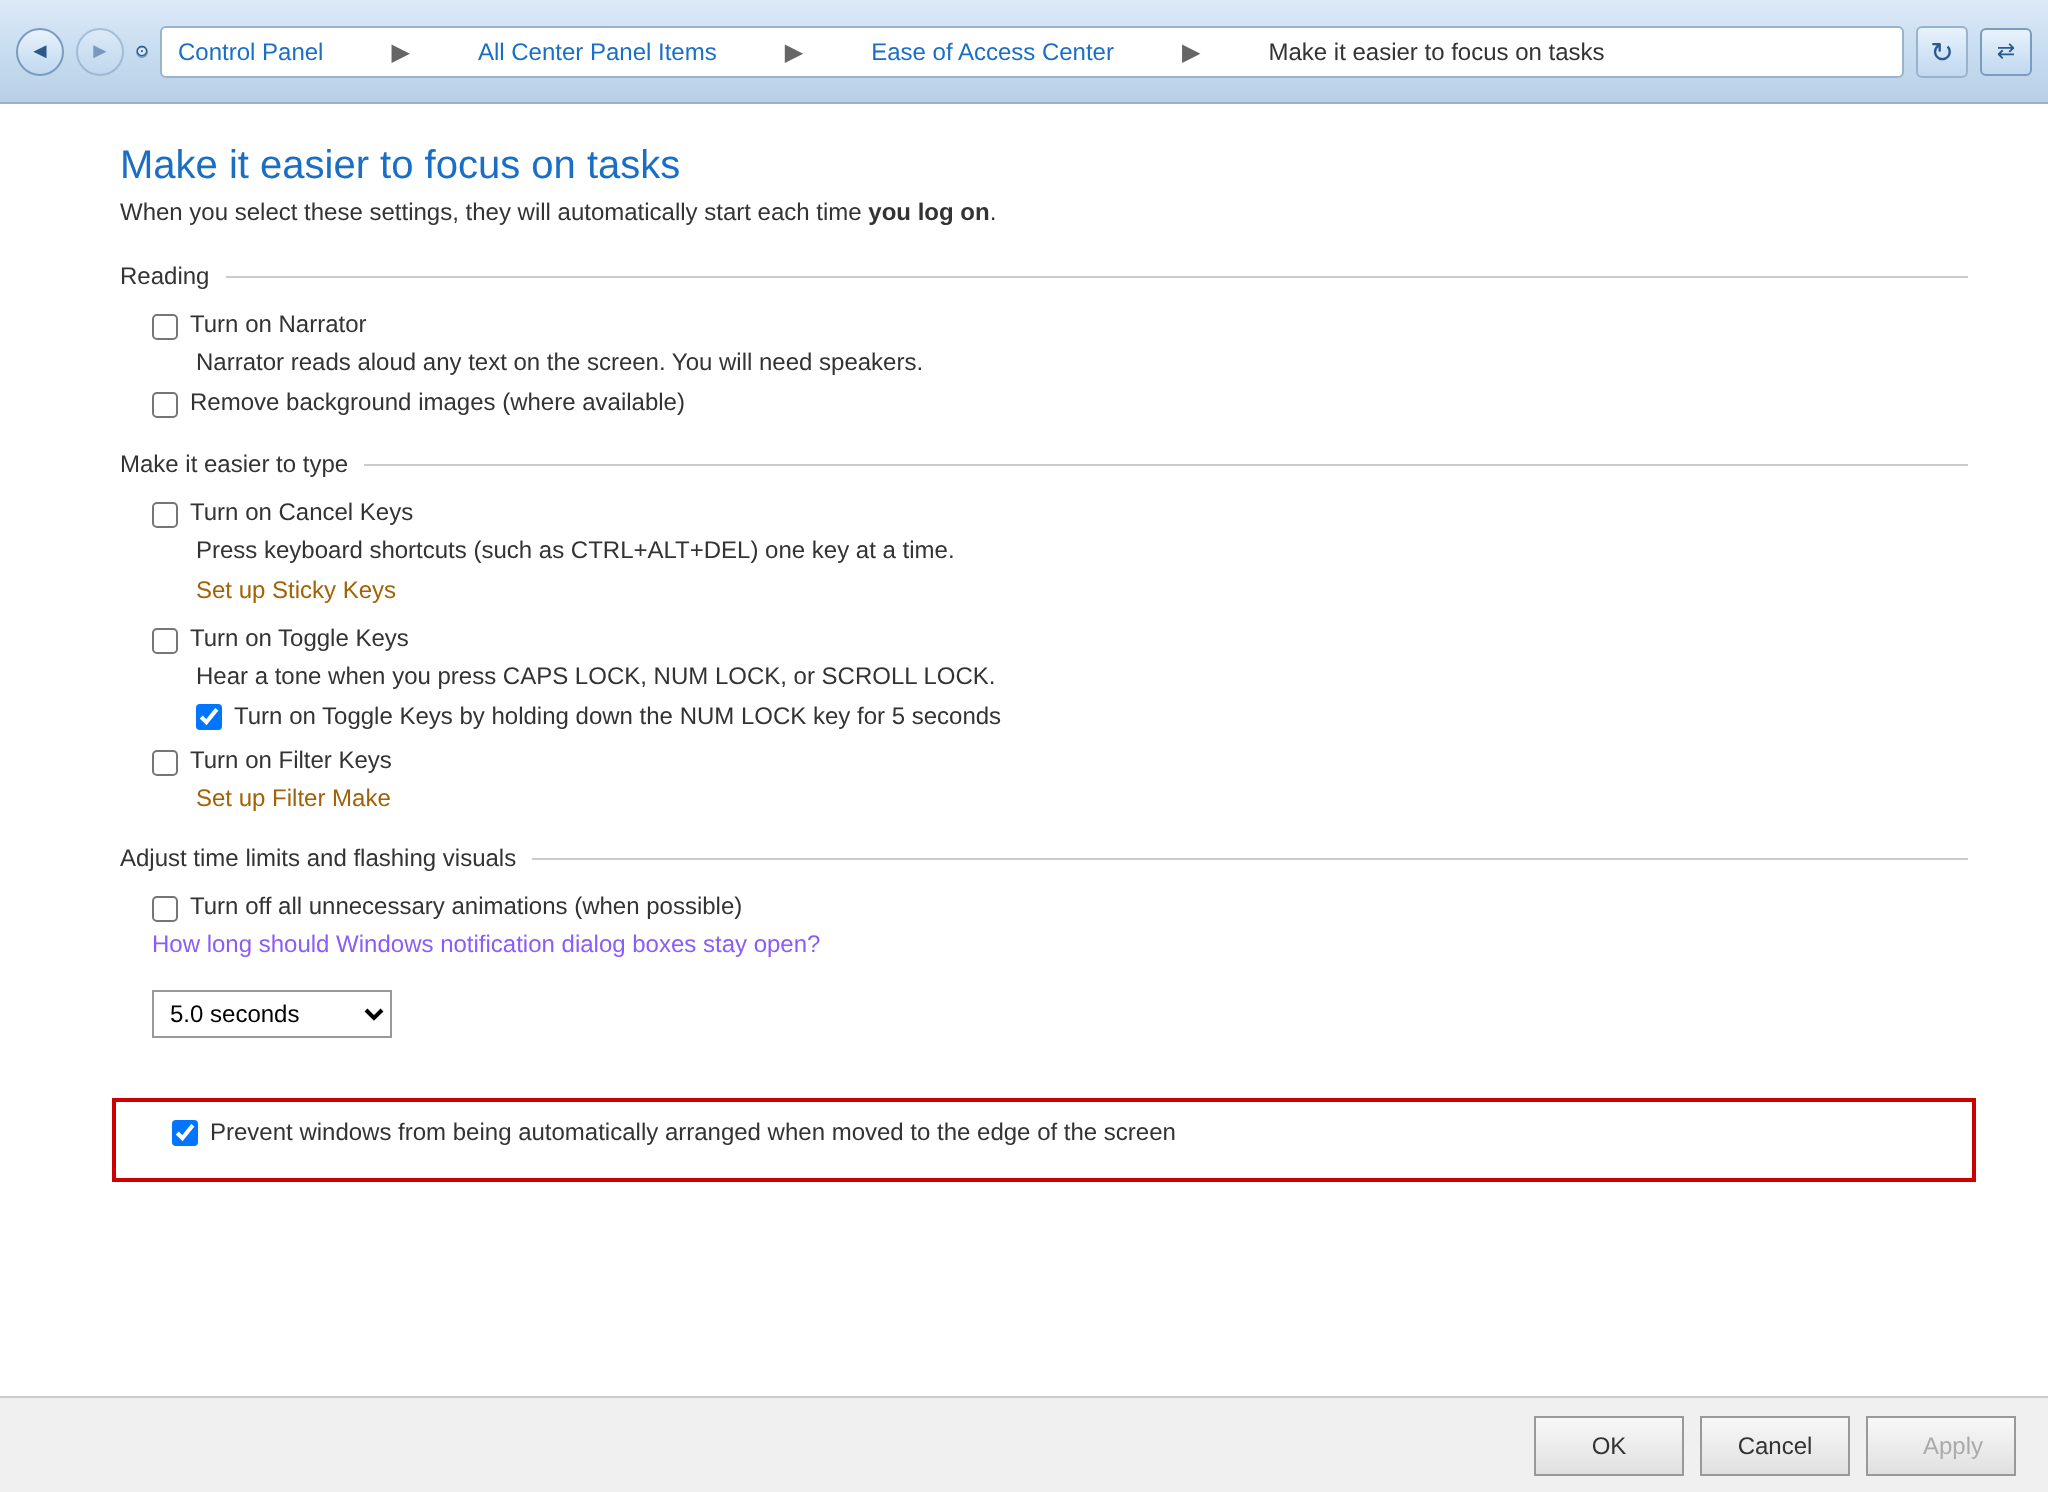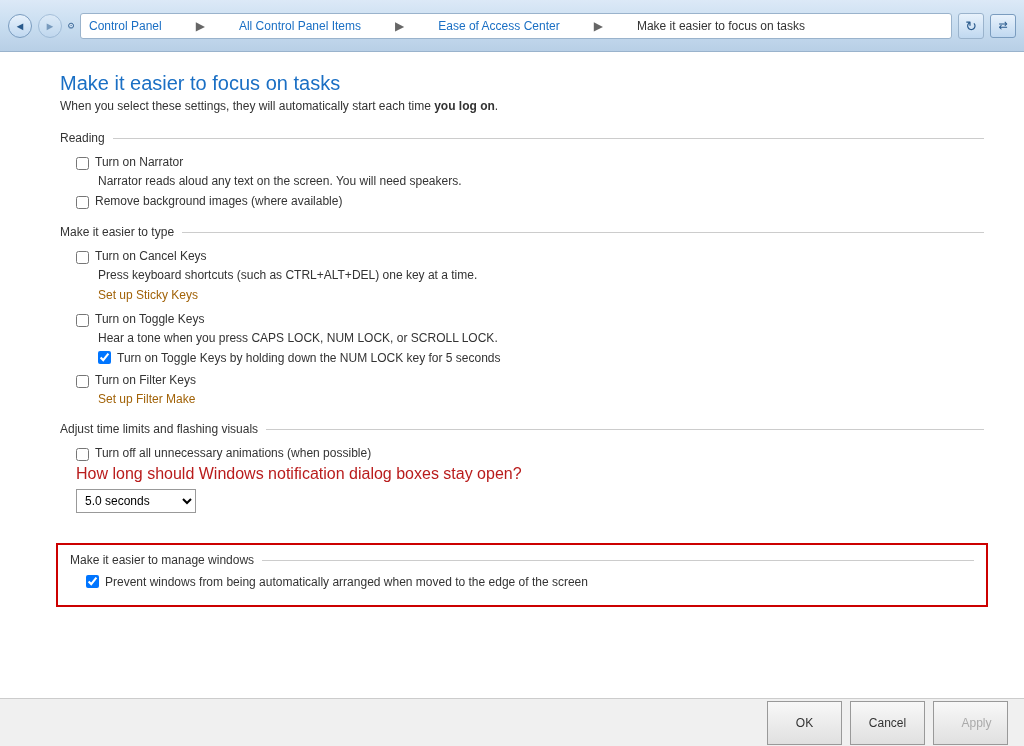--- a/index.html
+++ b/index.html
@@ -144,35 +144,35 @@
     .link-text {
       font-size: 12px;
       color: #a16207;
       padding-left: 38px;
       margin-bottom: 10px;
       cursor: pointer;
     }
 
     .sub-checkbox-row {
       display: flex;
-      align-items: flex-start;
+      align-items: center;
       padding-left: 38px;
       margin-bottom: 8px;
     }
     .sub-checkbox-row input[type="checkbox"] {
       margin-right: 6px;
       flex-shrink: 0;
     }
 
     
     .notification-label {
-      font-size: 16px;
-      color: #b91c1c;
+      font-size: 12px;
+      color: #8b5cf6;
       padding-left: 16px;
-      margin-bottom: 6px;
+      margin-bottom: 16px;
     }
     .dropdown-row {
       padding-left: 16px;
       margin-bottom: 30px;
     }
     .dropdown-select {
       height: 24px;
       border: 1px solid #999;
       background: white;
       font-size: 12px;
@@ -193,21 +193,21 @@
       border-top: 1px solid #ccc;
       padding: 10px 16px;
       display: flex;
       align-items: center;
       justify-content: flex-end;
       gap: 8px;
       height: 48px;
     }
     .btn {
       min-width: 75px;
-      height: 44px;
+      height: 30px;
       border: 1px solid #999;
       background: linear-gradient(to bottom, #f8f8f8, #e0e0e0);
       font-size: 12px;
       cursor: pointer;
       padding: 0 12px;
       color: #333;
     }
     .btn.disabled {
       color: #aaa;
       cursor: default;
@@ -219,21 +219,21 @@
 
 <div class="address-bar">
   <div class="nav-btn">◄</div>
   <div class="nav-btn disabled">►</div>
   <div style="width:6px;height:6px;border:1px solid #7a9cbf;border-radius:50%;background:linear-gradient(#e8f2fc,#c0d8f0);display:flex;align-items:center;justify-content:center;">
     <span style="font-size:8px;color:#2a5a8c;">⊙</span>
   </div>
   <div class="breadcrumb-bar">
     <span class="breadcrumb-link">Control Panel</span>
     <span class="breadcrumb-sep">▶</span>
-    <span class="breadcrumb-link">All Control Panel Items</span>
+    <span class="breadcrumb-link">All Center Panel Items</span>
     <span class="breadcrumb-sep">▶</span>
     <span class="breadcrumb-link">Ease of Access Center</span>
     <span class="breadcrumb-sep">▶</span>
     <span class="breadcrumb-current">Make it easier to focus on tasks</span>
   </div>
   <div class="refresh-btn">↻</div>
   <div class="nav-btn" style="width:26px;border-radius:3px;">⇄</div>
 </div>
 
 <div class="main-content">
@@ -309,24 +309,20 @@
         <option>7.0 seconds</option>
         <option>15.0 seconds</option>
         <option>30.0 seconds</option>
         <option>1 minute</option>
         <option>5 minutes</option>
       </select>
     </div>
   </div>
 
   <div class="highlighted-section">
-    <div class="section-header" style="margin-bottom:8px;">
-      <span class="section-label">Make it easier to manage windows</span>
-      <div class="section-line"></div>
-    </div>
     <div class="sub-checkbox-row" style="padding-left:16px;">
       <input type="checkbox" checked="" id="prevent_arrange" style="">
       <label class="checkbox-label" for="prevent_arrange">Prevent windows from being automatically arranged when moved to the edge of the screen</label>
     </div>
   </div>
 
 </div>
 
 <div class="bottom-bar">
   <button class="btn">OK</button>

